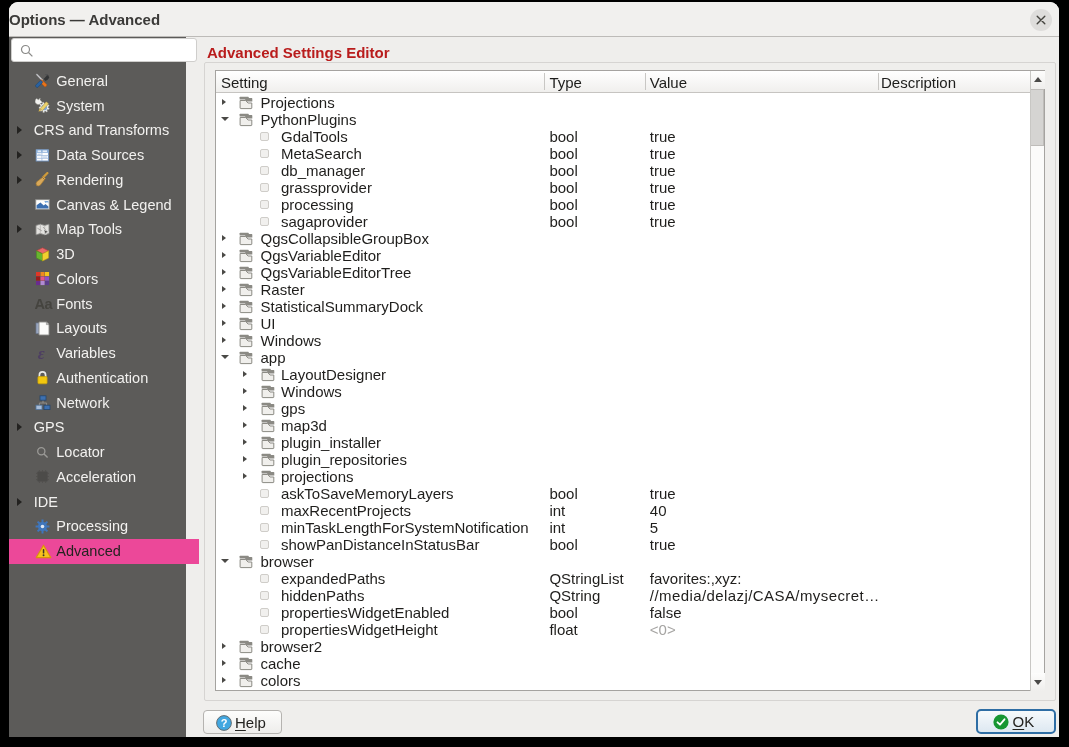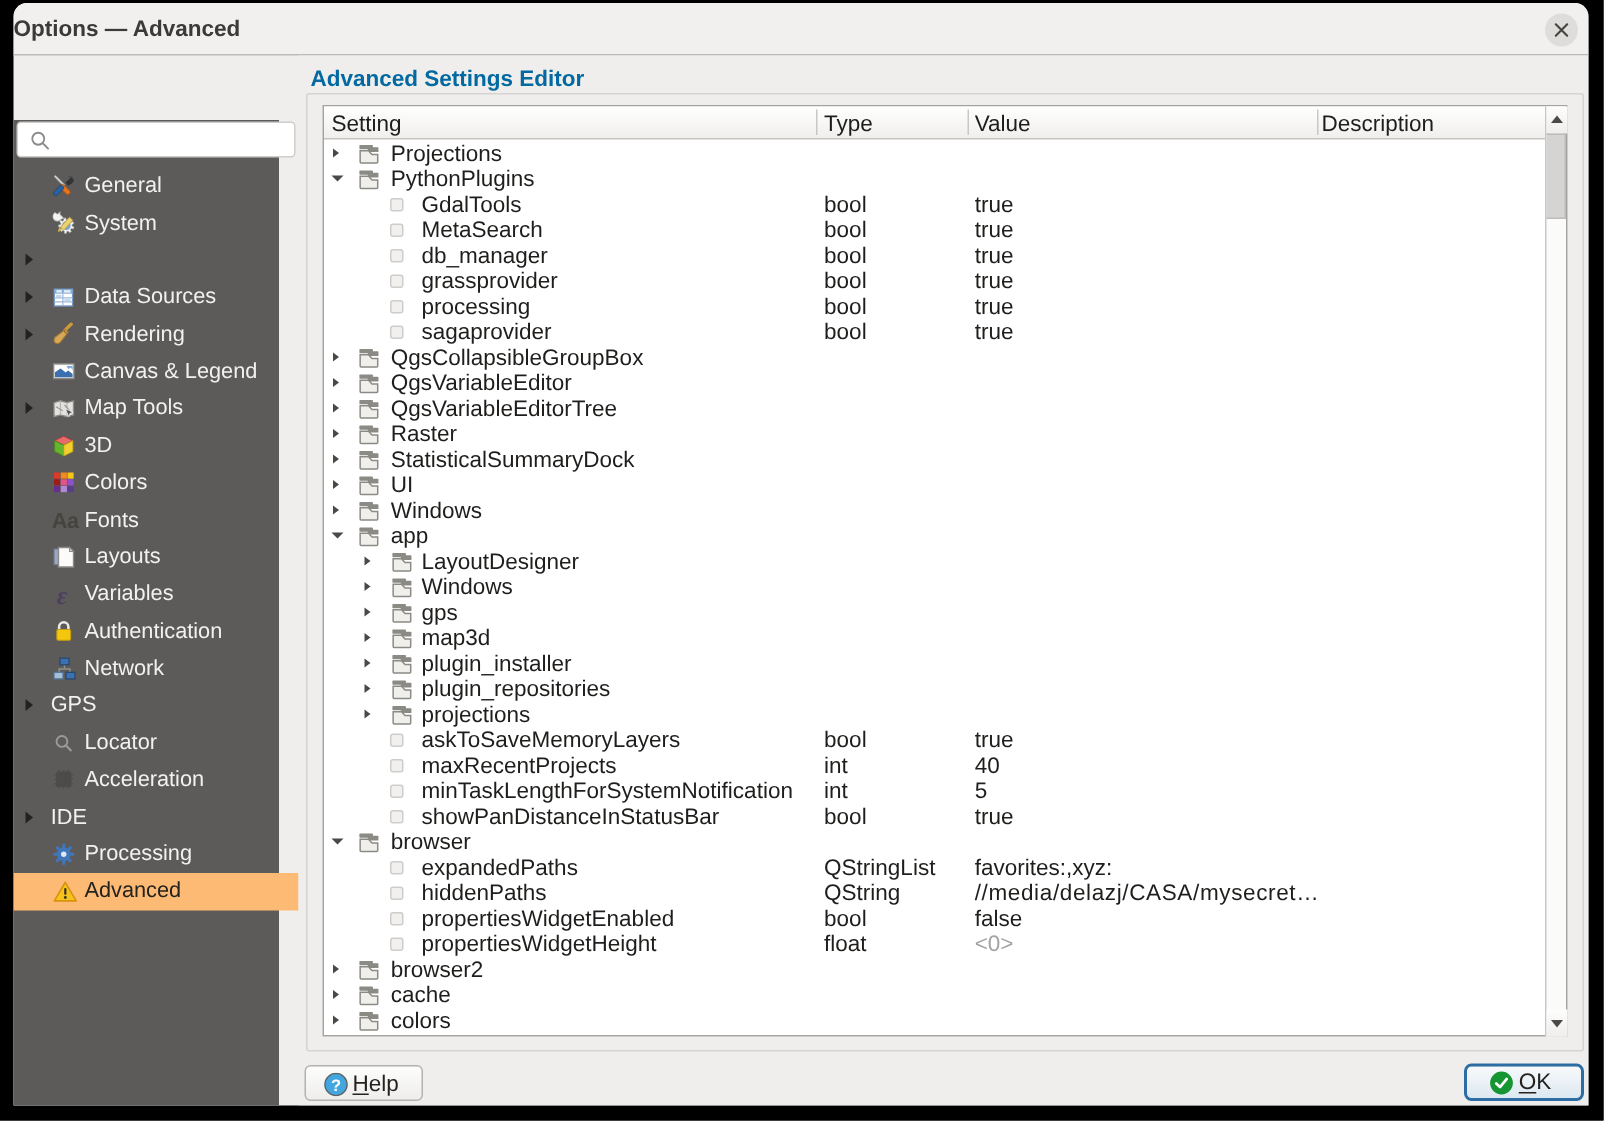--- a/index.html
+++ b/index.html
@@ -1,32 +1,32 @@
 <!DOCTYPE html>
 <html><head><meta charset="utf-8">
 <style>
 * { margin:0; padding:0; box-sizing:border-box; }
 html,body { width:1069px; height:747px; background:#000; font-family:"Liberation Sans",sans-serif; overflow:hidden; }
 #win { position:absolute; left:9px; top:2px; width:1049.5px; height:734.5px; background:#efeeec; border-radius:9px 9px 0 0; overflow:hidden; }
 #titlebar { position:absolute; left:0; top:0; width:100%; height:35px; background:#f1f0ee; border-bottom:1px solid #bdbbb8; }
 #title { position:absolute; width:100%; top:0; height:35px; line-height:35px; text-align:left; font-weight:bold; font-size:15px; color:#3b3a38; }
 #closebtn { position:absolute; right:6.5px; top:6.5px; width:22px; height:22px; border-radius:50%; background:#dedddb; }
 #closebtn svg { position:absolute; left:6px; top:6px; }
-#sidebar { position:absolute; left:0; top:35px; width:177px; bottom:0; background:#5c5b59;margin-top:43px; }
+#sidebar { position:absolute; left:0; top:35px; width:177px; bottom:0; background:#5c5b59; }
 #search { position:absolute; left:1.5px; top:1px; width:186px; height:23.5px; background:#fff; border:1px solid #cfcecc; border-radius:3px; }
 #search svg { position:absolute; left:7px; top:4px; }
 .sitem { position:absolute; left:0; width:189.5px; height:24.75px; }
-.sitem.sel { background:#fdba74; }
+.sitem.sel { background:#ec4899; }
 .sar { position:absolute; left:8.3px; top:8.2px; width:0; height:0; border-left:5px solid #232220; border-top:4.2px solid transparent; border-bottom:4.2px solid transparent; }
 .sic { position:absolute; left:25.5px; top:4.6px; width:16px; height:15px; }
 .slab { position:absolute; left:47.3px; top:0; height:24.75px; line-height:25.2px; font-size:14.5px; color:#f2f1ef; white-space:nowrap; }
 .slab.g { left:24.8px; }
 .sitem.sel .slab { color:#242320; }
 #pane { position:absolute; left:189.5px; top:35px; right:0; bottom:0; background:#efeeec; }
-#heading { position:absolute; left:8.5px; top:7px; font-size:15px; font-weight:bold; color:#0369a1; }
+#heading { position:absolute; left:8.5px; top:7px; font-size:15px; font-weight:bold; color:#b91c1c; }
 #panelframe { position:absolute; left:5.5px; top:25px; width:851.5px; height:639px; border:1px solid #d6d4d2; border-radius:2px; }
 #tree { position:absolute; left:205.5px; top:68px; width:830px; height:620.5px; background:#fff; border:1px solid #a5a3a0; }
 #thead { position:absolute; left:206.5px; top:69px; width:814px; height:22px; background:linear-gradient(#ffffff,#f0efed); border-bottom:1px solid #c6c4c1; }
 .hsep { position:absolute; top:2px; bottom:2px; width:1px; background:#c8c7c4; }
 .hlab { position:absolute; top:0; height:22px; line-height:23px; font-size:15px; color:#1d1d1b; }
 .trow { position:absolute; left:206.5px; width:813px; height:17px; }
 .tl { position:absolute; top:0; height:17px; line-height:17.5px; font-size:15px; color:#1f1e1c; white-space:nowrap; }
 .tl.gray { color:#a5a4a2; }
 .ar { position:absolute; top:5px; width:0; height:0; }
 .ar.rt { border-left:4.6px solid #4a4946; border-top:3.6px solid transparent; border-bottom:3.6px solid transparent; }
@@ -73,20 +73,21 @@
    <path d="M14.33 10.23 L13.91 11.61 L12.60 11.30 L11.95 12.17 L12.60 13.34 L11.38 14.12 L10.59 13.05 L9.53 13.29 L9.27 14.60 L7.84 14.42 L7.92 13.08 L6.95 12.59 L5.91 13.43 L4.93 12.37 L5.85 11.40 L5.43 10.40 L4.09 10.38 L4.02 8.93 L5.35 8.78 L5.67 7.74 L4.66 6.86 L5.54 5.71 L6.65 6.45 L7.56 5.86 L7.35 4.54 L8.76 4.22 L9.14 5.50 L10.22 5.64 L10.91 4.49 L12.20 5.15 L11.66 6.38 L12.40 7.17 L13.67 6.74 L14.23 8.07 L13.03 8.67 L13.08 9.75 Z" fill="#f4f4f2" stroke="#a8a8a4" stroke-width="0.4"></path>
    <circle cx="9.2" cy="9.4" r="2.9" fill="#7da4d4"></circle>
    <path d="M1.6 0.6 a3.2 3.2 0 1 0 4.4 4.4 l1.8-0.3 -2.8-2.9 0.3-2 -1.9 1.9 z" fill="#f2f2f0" stroke="#94948f" stroke-width="0.5"></path>
    <rect x="7.9" y="3.6" width="3.1" height="9" rx="0.4" transform="rotate(42 9.4 8.1)" fill="#ecd26c" stroke="#b09440" stroke-width="0.5"></rect>
    <path d="M4.6 10.5 L6.6 12.4 L3.4 13.6 Z" fill="#d9b94e" transform="rotate(-4 5 12)"></path>
  </svg></div>
         <div class="slab">System</div>
       </div>
 <div class="sitem" style="top:81.3px">
         <div class="sar"></div>
+        <div class="slab g">CRS and Transforms</div>
       </div>
 <div class="sitem" style="top:106.0px">
         <div class="sar"></div>
         <div class="sic"><svg width="15" height="15" viewBox="0 0 15 15">
    <rect x="1.2" y="1.8" width="12.2" height="11.2" fill="#fff" stroke="#7296c4" stroke-width="0.9"></rect>
    <rect x="1.2" y="1.8" width="12.2" height="3" fill="#85acd8"></rect>
    <rect x="2.6" y="2.4" width="3.6" height="1.7" fill="#e4ecf6"></rect>
    <rect x="7.6" y="2.4" width="4.4" height="1.7" fill="#e4ecf6"></rect>
    <path d="M6.9 4.8 V13 M1.2 7.6 H13.4 M1.2 10.3 H13.4" stroke="#9cb8da" stroke-width="0.8"></path>
    <rect x="2.4" y="5.6" width="3.4" height="1.4" fill="#c4d5ea"></rect>

